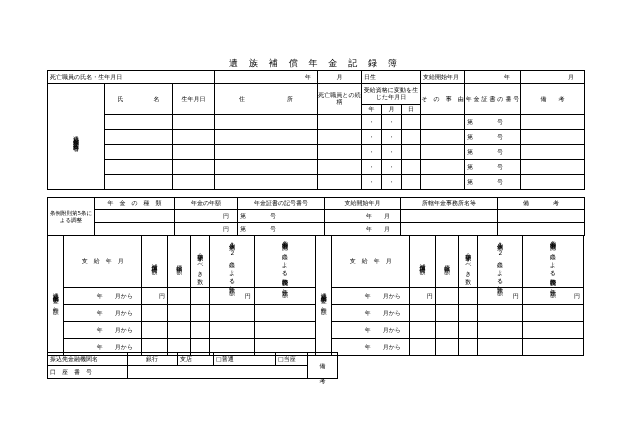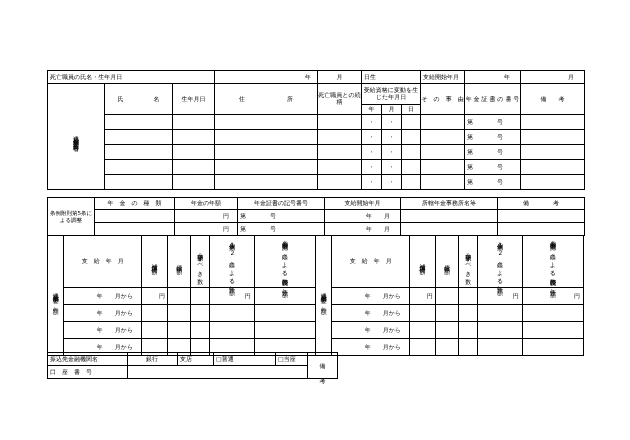--- a/index.html
+++ b/index.html
@@ -39,20 +39,21 @@
   .tbl-2{position:absolute;left:47px;top:197px;width:537px;}
   .tbl-3{position:absolute;left:47px;top:235px;width:537px;}
   .tbl-4{position:absolute;left:47px;top:352px;width:290px;}
   .dot{font-size:6px;}
 </style>
 </head>
 <body>
 
 <div class="page">
 
+  <div class="title">遺 族 補 償 年 金 記 録 簿</div>
 
   <table class="tbl-main">
     <colgroup>
       <col style="width:57px">
         <col style="width:68px">
         <col style="width:42px">
       <col style="width:103px">
         <col style="width:44px">
         <col style="width:20px">
       <col style="width:20px">

